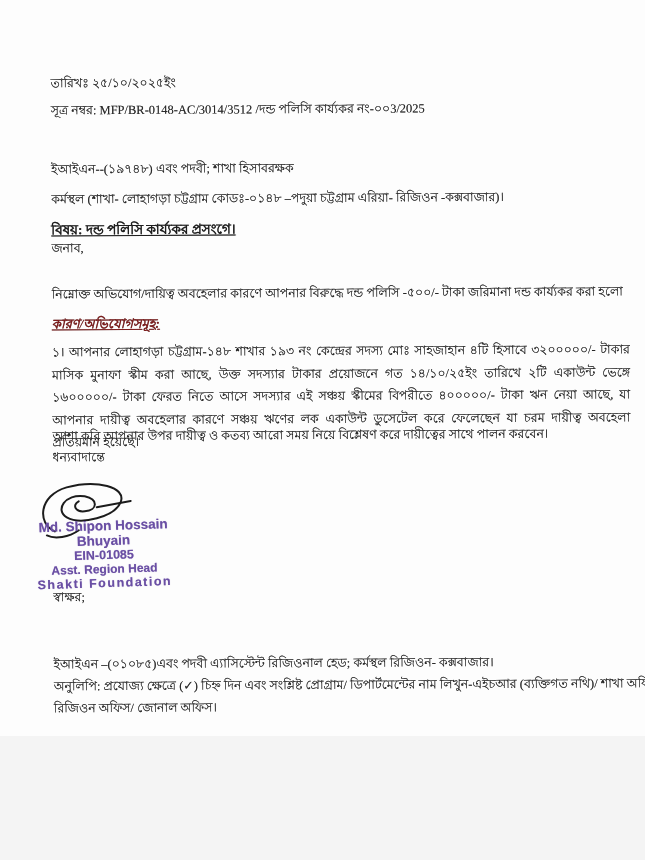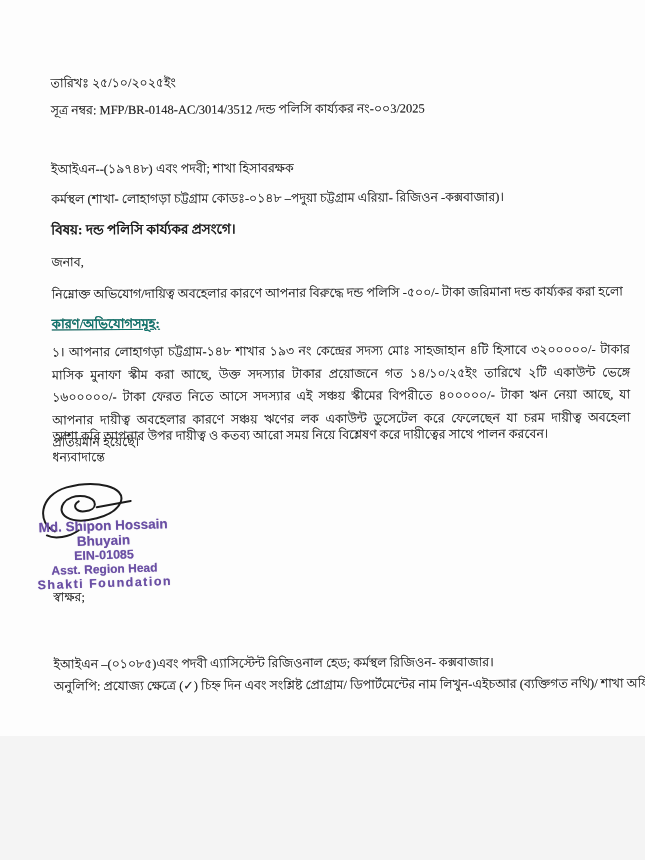--- a/index.html
+++ b/index.html
@@ -36,27 +36,29 @@
     width: 578px;
     font-size: 12.5px;
     line-height: 22.5px;
     color: #272727;
     text-shadow: 0 0 0.6px rgba(40,40,40,0.55);
     text-align: justify;
   }
   .subject {
     font-weight: bold;
     font-size: 13.5px;
+    text-decoration: underline;
     color: #1e1e1e;
   }
   .reasons-heading {
     font-weight: bold;
     font-size: 13px;
     text-decoration: underline;
-    color: #0f766e;
+    color: #7f1d1d;
+    font-style: italic;
   }
   .signature {
     position: absolute;
     left: 34px;
     top: 474px;
     width: 118px;
     height: 76px;
   }
   .stamp {
     position: absolute;
@@ -93,21 +95,21 @@
 <div class="screen">
   <div class="doc">
 
     <div class="line" style="top:74px">তারিখঃ ২৫/১০/২০২৫ইং</div>
     <div class="line" style="top:101px">সূত্র নম্বর: MFP/BR-0148-AC/3014/3512 /দন্ড পলিসি কার্য্যকর নং-০০3/2025</div>
     <div class="line" style="top:160px">ইআইএন--(১৯৭৪৮)  এবং পদবী; শাখা হিসাবরক্ষক</div>
     <div class="line" style="top:190px">কর্মস্থল (শাখা- লোহাগড়া চট্টগ্রাম কোডঃ-০১৪৮ –পদুয়া চট্টগ্রাম এরিয়া- রিজিওন -কক্সবাজার)।</div>
 
     <div class="line subject" style="top:221px">বিষয়: দন্ড পলিসি কার্য্যকর প্রসংগে।</div>
 
-    <div class="line" style="top:253px">জনাব,</div>
+    <div class="line" style="top:239px">জনাব,</div>
 
     <div class="para" style="top:282px; white-space:normal">নিম্নোক্ত অভিযোগ/দায়িত্ব অবহেলার কারণে আপনার বিরুদ্ধে দন্ড পলিসি -৫০০/- টাকা জরিমানা দন্ড কার্য্যকর করা হলো</div>
 
     <div class="line reasons-heading" style="top:315px">কারণ/অভিযোগসমূহ:</div>
 
     <div class="para" style="top:340px">১। আপনার লোহাগড়া চট্টগ্রাম-১৪৮ শাখার ১৯৩ নং  কেন্দ্রের সদস্য মোঃ সাহজাহান ৪টি হিসাবে ৩২০০০০০/- টাকার মাসিক মুনাফা স্কীম করা আছে, উক্ত সদস্যার টাকার প্রয়োজনে গত ১৪/১০/২৫ইং তারিখে ২টি একাউন্ট ভেঙ্গে ১৬০০০০০/- টাকা ফেরত নিতে আসে সদস্যার এই সঞ্চয় স্কীমের বিপরীতে ৪০০০০০/- টাকা ঋন নেয়া আছে, যা আপনার দায়ীত্ব অবহেলার কারণে সঞ্চয় ঋণের লক একাউন্ট ডুসেটেল করে ফেলেছেন যা চরম দায়ীত্ব অবহেলা প্রতিয়মান হয়েছে।</div>
 
     <div class="para" style="top:424px">আশা করি আপনার উপর দায়ীত্ব ও কতব্য আরো সময় নিয়ে বিশ্লেষণ  করে দায়ীত্বের সাথে পালন করবেন।</div>
 
     <div class="line" style="top:448px">ধন্যবাদান্তে</div>
@@ -124,17 +126,18 @@
       <div class="s1">Md. Shipon Hossain Bhuyain</div>
       <div class="s2">EIN-01085</div>
       <div class="s3">Asst. Region Head</div>
       <div class="s4">Shakti Foundation</div>
     </div>
 
     <div class="line" style="top:588px">স্বাক্ষর;</div>
 
     <div class="line" style="top:655px">ইআইএন –(০১০৮৫)এবং পদবী এ্যাসিস্টেন্ট রিজিওনাল হেড; কর্মস্থল রিজিওন- কক্সবাজার।</div>
     <div class="line clip-right" style="top:677px">অনুলিপি: প্রযোজ্য ক্ষেত্রে (✓) চিহ্ন দিন এবং সংশ্লিষ্ট প্রোগ্রাম/ ডিপার্টমেন্টের নাম লিখুন-এইচআর (ব্যক্তিগত নথি)/ শাখা অফিস/ এরিয়া অফিস/</div>
+    <div class="line" style="top:699px">রিজিওন অফিস/ জোনাল অফিস।</div>
 
   </div>
 
   <div class="bottom-fragment"></div>
 </div>
 
 </body></html>

